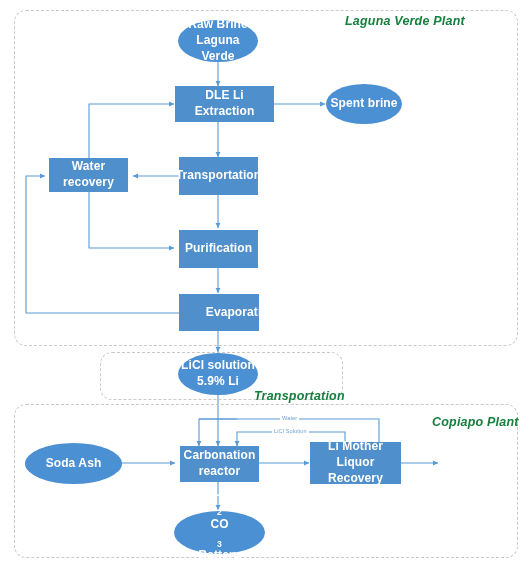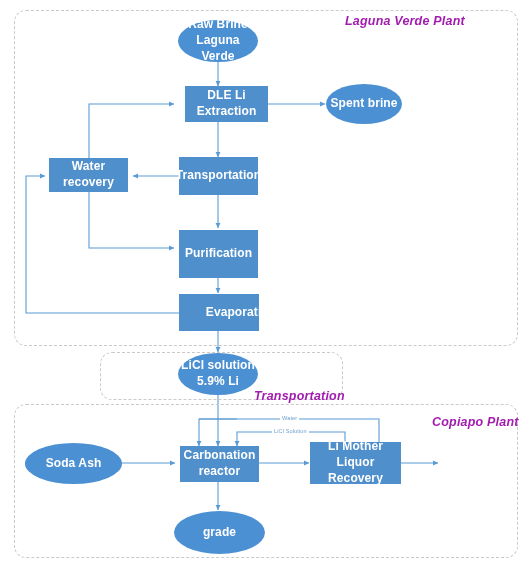--- a/index.html
+++ b/index.html
@@ -26,21 +26,21 @@
     position:absolute;
     border:1px dashed #c9c9c9;
     border-radius:12px;
     box-sizing:border-box;
     background:transparent;
   }
   .zone-title{
     position:absolute;
     font-style:italic;
     font-weight:700;
-    color:#a21caf;
+    color:#15803d;
     font-size:12.5px;
     white-space:nowrap;
     letter-spacing:.2px;
   }
   
   .node{
     position:absolute;
     box-sizing:border-box;
     display:flex;
     align-items:center;
@@ -135,37 +135,37 @@
   <div class="zone" style="left:14px; top:404px; width:504px; height:154px;"></div>
   <div class="zone-title" style="left:432px; top:415px;">Copiapo Plant</div>
 
   <div class="node ellipse" style="left:178px; top:20px; width:80px; height:42px;">
     <div>
       <span>Raw Brine</span>
       <span>Laguna Verde</span>
     </div>
   </div>
 
-  <div class="node rect" style="left:185px; top:86px; width:83px; height:36px;">
+  <div class="node rect" style="left:175px; top:86px; width:99px; height:36px;">
     <span>DLE Li Extraction</span>
   </div>
 
   <div class="node ellipse" style="left:326px; top:84px; width:76px; height:40px;">
     <span>Spent brine</span>
   </div>
 
   <div class="node rect" style="left:49px; top:158px; width:79px; height:34px;">
     <span>Water recovery</span>
   </div>
 
   <div class="node rect" style="left:179px; top:157px; width:79px; height:38px;">
     <span>Transportation</span>
   </div>
 
-  <div class="node rect" style="left:179px; top:230px; width:79px; height:48px;">
+  <div class="node rect" style="left:179px; top:230px; width:79px; height:38px;">
     <span>Purification</span>
   </div>
 
   <div class="node rect" style="left:179px; top:294px; width:80px; height:37px;padding-left:47px;">
     <span>Evaporation</span>
   </div>
 
   <div class="node ellipse" style="left:178px; top:353px; width:80px; height:42px;">
     <div>
       <span>LiCl solution</span>
@@ -187,20 +187,21 @@
   <div class="node rect" style="left:180px; top:446px; width:79px; height:36px;">
     <div>
       <span>Carbonation</span>
       <span>reactor</span>
     </div>
   </div>
 
 
   <div class="node ellipse" style="left:174px; top:511px; width:91px; height:43px;">
     <div>
+      <span><span>Li</span><sub>2</sub><span>CO</span><sub>3</sub><span> Battery</span></span>
       <span>grade</span>
     </div>
   </div>
 
   <div class="wire-label" style="left:280px; top:415px;">Water</div>
   <div class="wire-label" style="left:272px; top:428px;">LiCl Solution</div>
 
 </div>
 
 </body></html>

